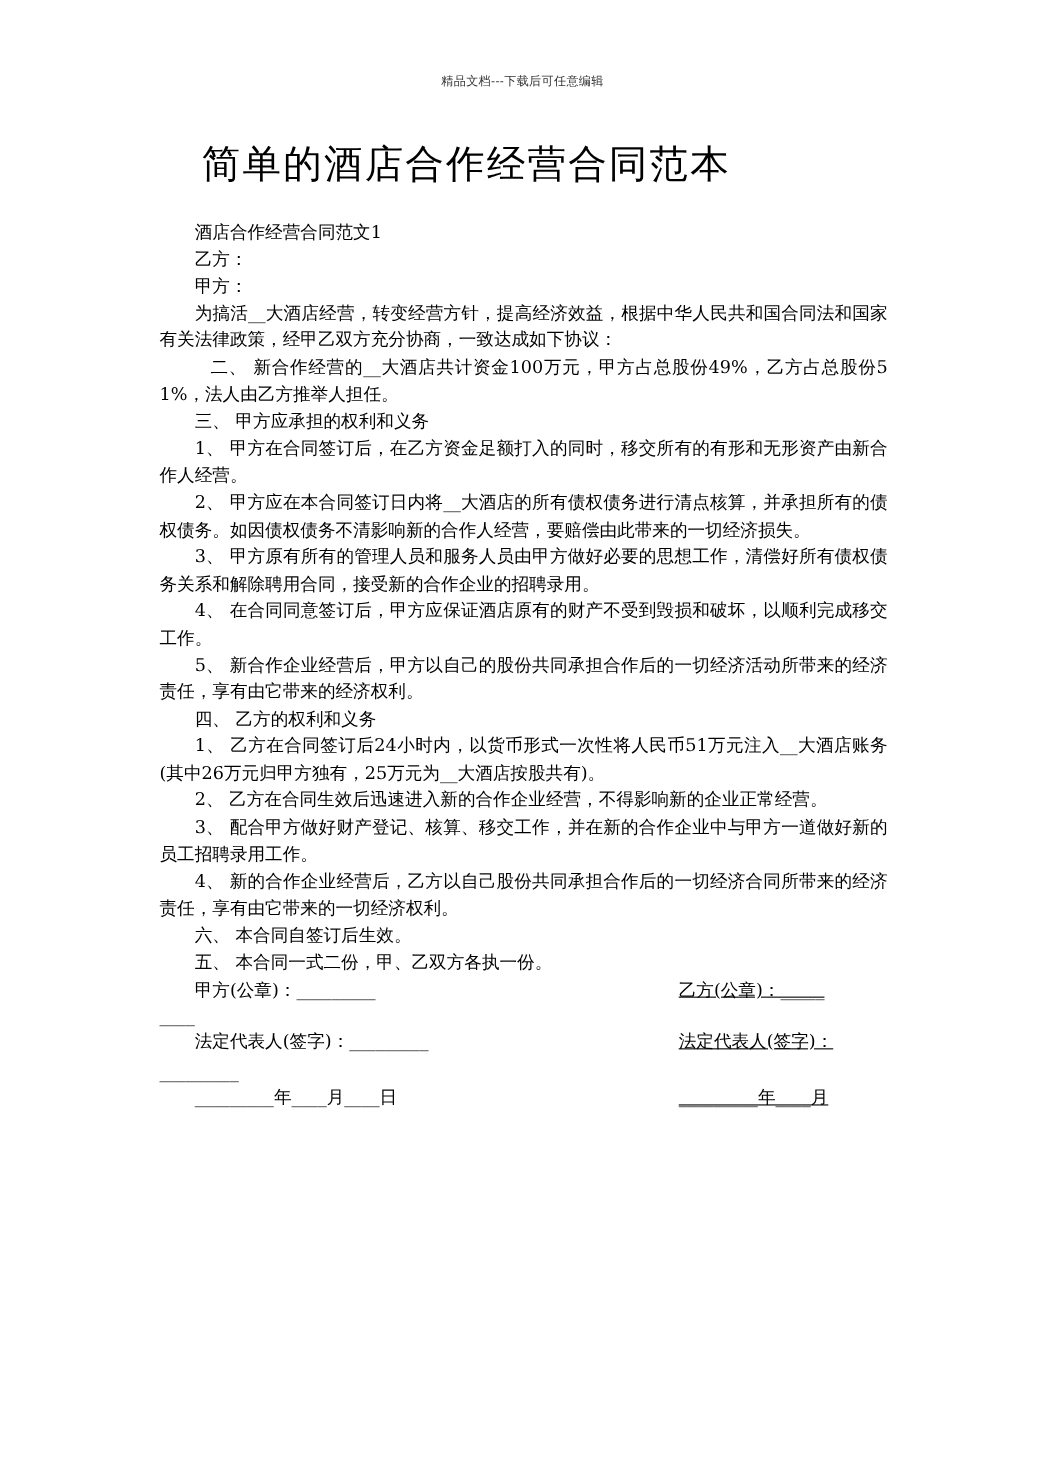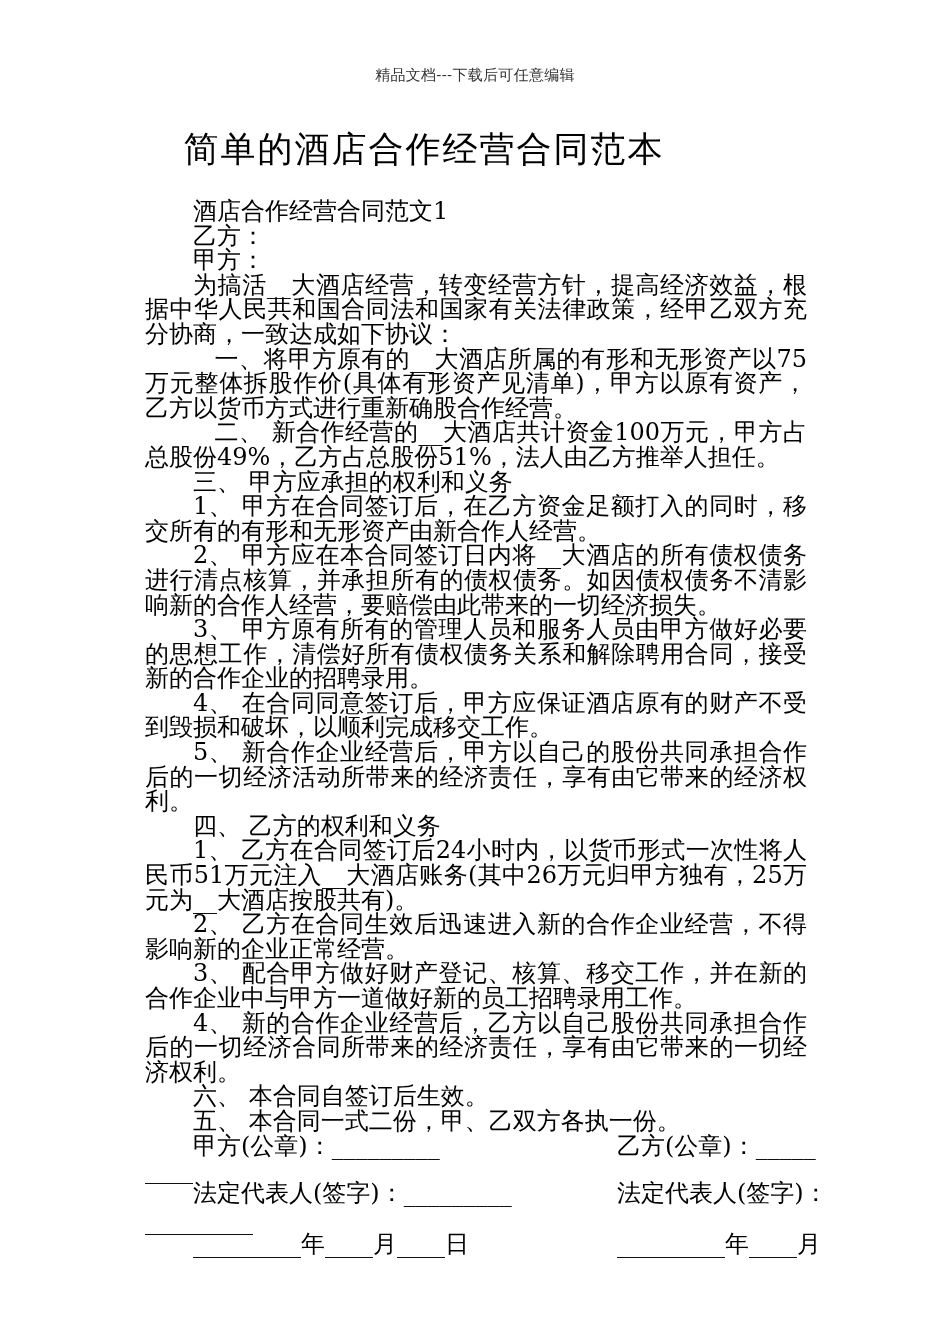--- a/index.html
+++ b/index.html
@@ -1,42 +1,41 @@
 <!DOCTYPE html>
 <html><head>
 <meta charset="utf-8">
 <style>
   html, body { margin: 0; padding: 0; background: #ffffff; }
   body { width: 950px; height: 1344px; position: relative; overflow: hidden;
          font-family: "DejaVu Serif", "Liberation Serif", serif; color: #000; }
   .header { position: absolute; top: 66px; left: 0; width: 950px; text-align: center;
-            font-size: 15px; color: #333; letter-spacing: 0.3px; }
+            font-size: 11px; color: #333; letter-spacing: 0.3px; }
   .title { position: absolute; top: 126px; left: 0; width: 848px; text-align: center;
            font-size: 35px; letter-spacing: 2px; font-weight: normal; margin: 0; }
   .content { position: absolute; top: 199px; left: 145px; width: 662px;
-             font-size: 24px; line-height: 24.6px; }
+             font-size: 16px; line-height: 24.6px; }
   .p { margin: 0; text-indent: 2em; text-align: justify; text-align-last: left; word-break: break-all; }
   .p.indent-more { text-indent: 2.9em; }
   .sig-row { position: relative; height: 24.6px; white-space: nowrap; }
   .sig-left { position: absolute; left: 2em; }
-  .sig-right { position: absolute; left: 472px; }
+  .sig-right { position: absolute; left: 472px; text-decoration: underline; }
   .tail { white-space: nowrap; }
 </style>
 </head>
 <body>
 
 <div class="header">精品文档---下载后可任意编辑</div>
 <h1 class="title">简单的酒店合作经营合同范本</h1>
 
 <div class="content">
   <p class="p">酒店合作经营合同范文1</p>
   <p class="p">乙方：</p>
   <p class="p">甲方：</p>
   <p class="p">为搞活__大酒店经营，转变经营方针，提高经济效益，根据中华人民共和国合同法和国家有关法律政策，经甲乙双方充分协商，一致达成如下协议：</p>
-  <p class="p indent-more">一、将甲方原有的__大酒店所属的有形和无形资产以75万元整体拆股作价(具体有形资产见清单)，甲方以原有资产，乙方以货币方式进行重新确股合作经营。</p>
   <p class="p indent-more">二、 新合作经营的__大酒店共计资金100万元，甲方占总股份49%，乙方占总股份51%，法人由乙方推举人担任。</p>
   <p class="p">三、 甲方应承担的权利和义务</p>
   <p class="p">1、 甲方在合同签订后，在乙方资金足额打入的同时，移交所有的有形和无形资产由新合作人经营。</p>
   <p class="p">2、 甲方应在本合同签订日内将__大酒店的所有债权债务进行清点核算，并承担所有的债权债务。如因债权债务不清影响新的合作人经营，要赔偿由此带来的一切经济损失。</p>
   <p class="p">3、 甲方原有所有的管理人员和服务人员由甲方做好必要的思想工作，清偿好所有债权债务关系和解除聘用合同，接受新的合作企业的招聘录用。</p>
   <p class="p">4、 在合同同意签订后，甲方应保证酒店原有的财产不受到毁损和破坏，以顺利完成移交工作。</p>
   <p class="p">5、 新合作企业经营后，甲方以自己的股份共同承担合作后的一切经济活动所带来的经济责任，享有由它带来的经济权利。</p>
   <p class="p">四、 乙方的权利和义务</p>
   <p class="p">1、 乙方在合同签订后24小时内，以货币形式一次性将人民币51万元注入__大酒店账务(其中26万元归甲方独有，25万元为__大酒店按股共有)。</p>
   <p class="p">2、 乙方在合同生效后迅速进入新的合作企业经营，不得影响新的企业正常经营。</p>

